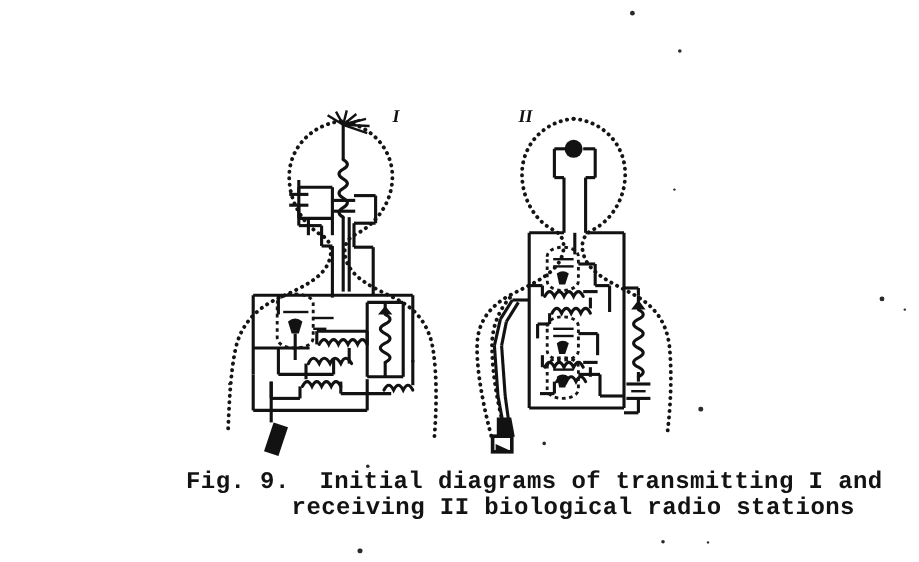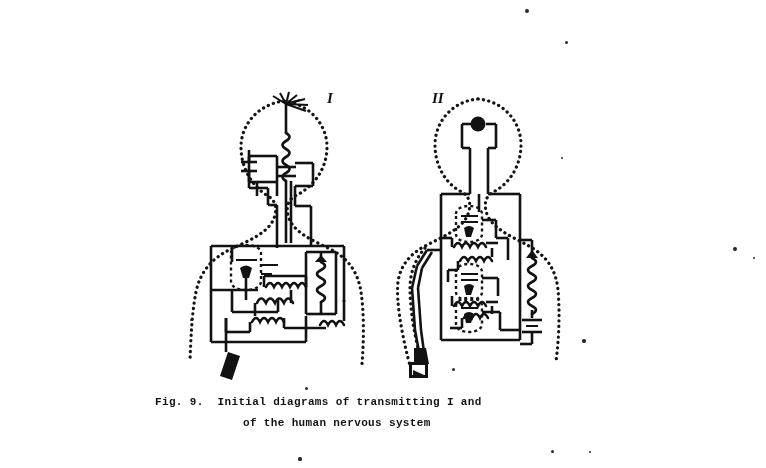--- a/index.html
+++ b/index.html
@@ -29,21 +29,21 @@
     height: 468px;
   }
   .caption-block {
     position: absolute;
     left: 155px;
     top: 392px;
     width: 460px;
   }
   .caption-line {
     font-family: "Liberation Mono", "DejaVu Sans Mono", monospace;
-    font-size: 11px;
+    font-size: 20px;
     font-weight: bold;
     letter-spacing: 0.35px;
     line-height: 21px;
     color: #131313;
     white-space: pre;
   }
   .caption-line.l1 { text-indent: 0px; }
   .caption-line.l2 { padding-left: 88px; }
   .caption-line.l3 { padding-left: 88px; }
   .fig-label {
@@ -406,21 +406,21 @@
         <path class="solid-fill" d="M 413 370 l 11 5 l -11 0 Z"></path>
       </g>
     </g>
   </svg>
 
   <div class="fig-label" id="label-I">I</div>
   <div class="fig-label" id="label-II">II</div>
 
   <div class="caption-block">
     <div class="caption-line l1">Fig. 9.  Initial diagrams of transmitting I and</div>
-    <div class="caption-line l3">of the human nervous system</div>
+    <div class="caption-line l2">receiving II biological radio stations</div>
   </div>
 
   <div id="speck-layer">
       <div class="speck" style="left: 524.9px; top: 8.9px; width: 4.2px; height: 4.2px;"></div>
       <div class="speck" style="left: 564.5px; top: 40.5px; width: 3px; height: 3px;"></div>
       <div class="speck" style="left: 560.6px; top: 156.6px; width: 2.8px; height: 2.8px;"></div>
       <div class="speck" style="left: 733.1px; top: 247.1px; width: 3.8px; height: 3.8px;"></div>
       <div class="speck" style="left: 752.6px; top: 256.6px; width: 2.8px; height: 2.8px;"></div>
       <div class="speck" style="left: 582.3px; top: 339.3px; width: 3.4px; height: 3.4px;"></div>
       <div class="speck" style="left: 451.5px; top: 367.5px; width: 3px; height: 3px;"></div>

